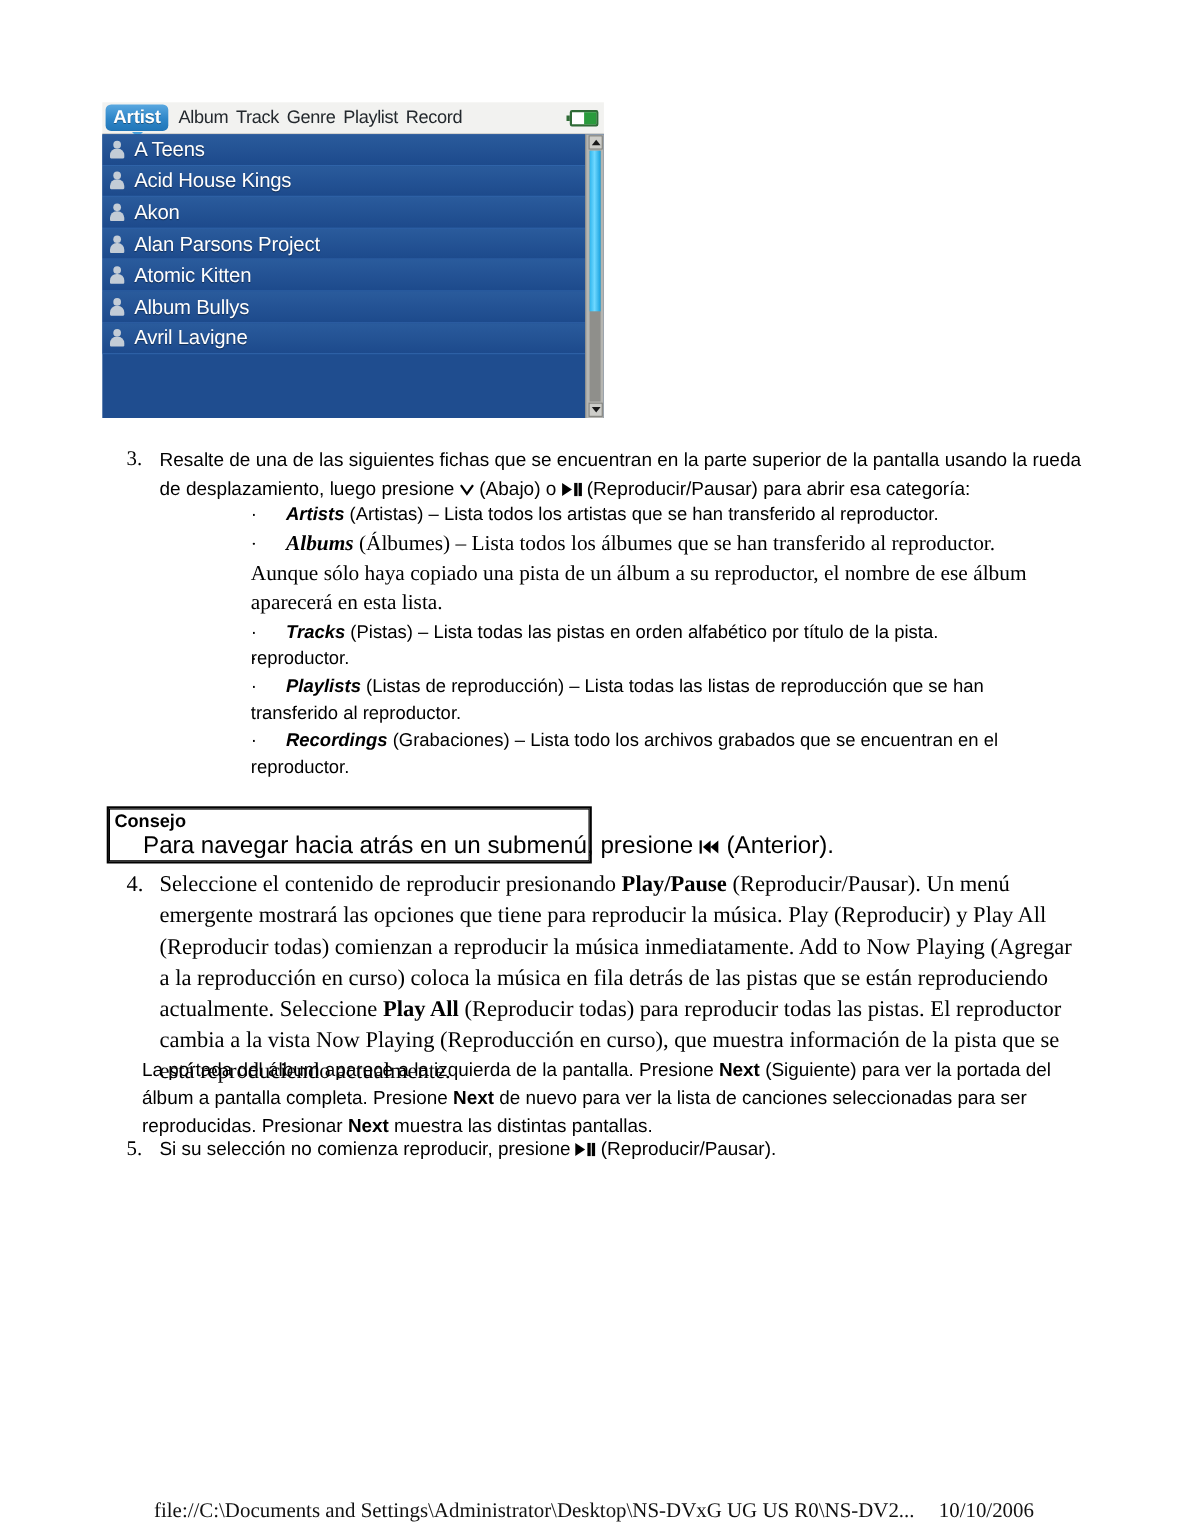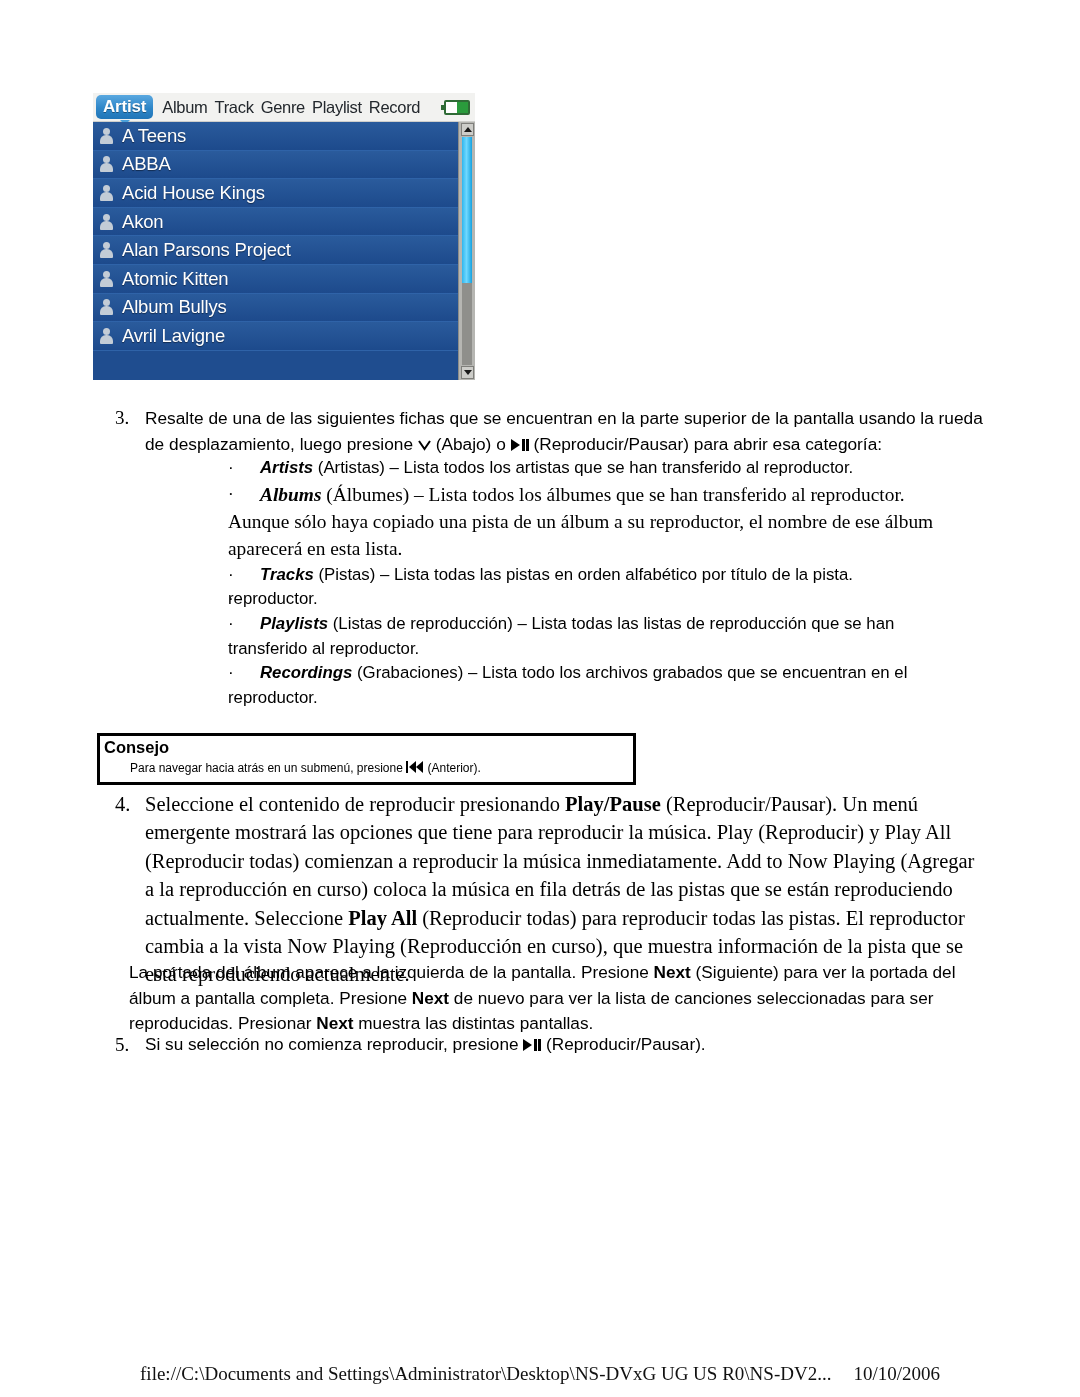--- a/index.html
+++ b/index.html
@@ -32,21 +32,21 @@
     font-size: 20px;
     letter-spacing: 0.2px;
     color: #1a1a1a;
   }
 
   
   .device-shot {
     position: absolute;
     left: 93px;
     top: 93px;
-    width: 382px;
+    width: 456px;
     height: 288px;
     background: #ffffff;
     box-sizing: border-box;
     font-family: "Liberation Sans", "DejaVu Sans", sans-serif;
   }
   .device-tabbar {
     position: relative;
     height: 29px;
     background: #f2f2f0;
     border-bottom: 1px solid #cfcfcb;
@@ -255,37 +255,37 @@
     line-height: 27.4px;
   }
   .bullet .lead { font-weight: bold; font-style: italic; }
   .bullet .b-first { display: inline; }
   .bullet .cont { margin-left: -32px; display: block; }
 
   #tipbox {
     position: absolute;
     left: 97px;
     top: 733px;
-    width: 539px;
+    width: 441px;
     border: 2px solid #000000;
     box-sizing: border-box;
     font-family: "Liberation Sans", "DejaVu Sans", sans-serif;
     background: #ffffff;
   }
   #tipbox .tip-inner {
     border: 1px solid #000000;
     padding: 1px 4px 3px 4px;
   }
   #tipbox .tip-title {
     font-weight: bold;
     font-size: 16.5px;
     line-height: 20px;
   }
   #tipbox .tip-text {
-    font-size: 12px;
+    font-size: 22px;
     line-height: 22px;
     padding-left: 26px;
     white-space: nowrap;
   }
 
   #step4 {
     left: 105px;
     top: 790px;
     width: 880px;
     font-family: "Liberation Serif", "DejaVu Serif", serif;
@@ -404,27 +404,20 @@
               <span class="head"></span>
               <span class="body"></span>
             </span>
           <span class="row-label">A Teens</span>
         </div>
         <div class="list-row">
           <span class="row-icon">
               <span class="head"></span>
               <span class="body"></span>
             </span>
-          <span class="row-label">ABBA</span>
-        </div>
-        <div class="list-row">
-          <span class="row-icon">
-              <span class="head"></span>
-              <span class="body"></span>
-            </span>
           <span class="row-label">Acid House Kings</span>
         </div>
         <div class="list-row">
           <span class="row-icon">
               <span class="head"></span>
               <span class="body"></span>
             </span>
           <span class="row-label">Akon</span>
         </div>
         <div class="list-row">

